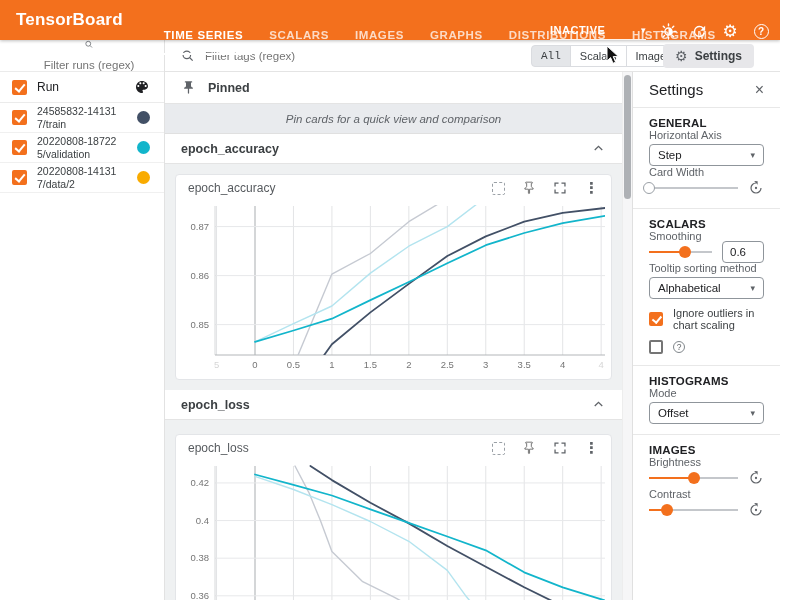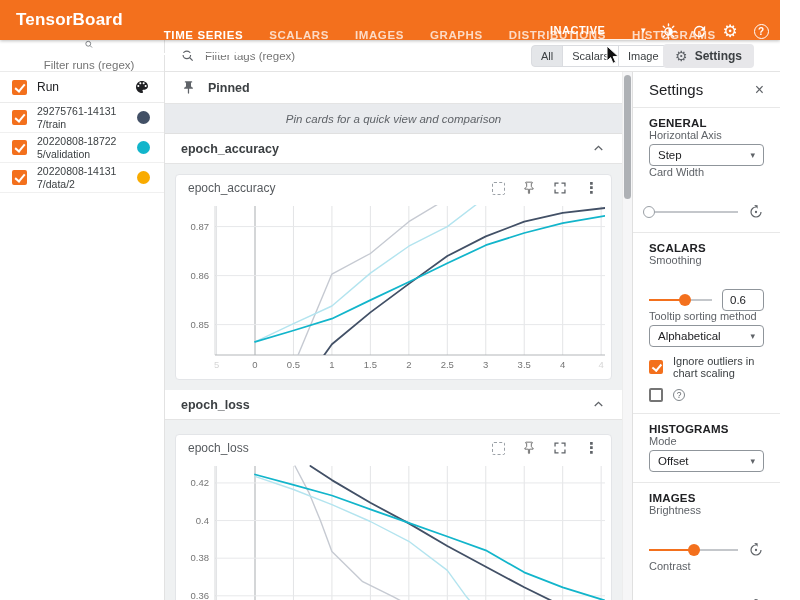--- a/index.html
+++ b/index.html
@@ -33,21 +33,21 @@
   .cb.checked { border-color:#f3701d; background:#f3701d; }
   .cb.checked::after { content:""; position:absolute; left:3px; top:0px; width:4px; height:8px; border:solid #fff; border-width:0 2px 2px 0; transform:rotate(40deg); }
 
   
   .toolbar { position:absolute; left:165px; right:0; top:40px; height:32px; background:#fff; border-bottom:1px solid #e4e4e4; z-index:5; }
   .tag-search { position:absolute; left:16px; top:0; height:32px; display:flex; align-items:center; gap:10px; }
   .filter-group { position:absolute; left:366px; top:5px; height:22px; display:flex; }
   .fbtn { border:1px solid #dadce0; background:#fff; color:#3c4043; font-size:11px; padding:0 9px; display:flex; align-items:center; margin-left:-1px; cursor:pointer; white-space:nowrap; }
   .fbtn:first-child { border-radius:4px 0 0 4px; margin-left:0; }
   .fbtn:last-child { border-radius:0 4px 4px 0; }
-  .fbtn.selected { background:#e4e6e9; }
+  .fbtn.selected { background:#e4e6e9;font-family:Liberation Mono, monospace; }
   .settings-btn { position:absolute; right:26px; top:4px; height:24px; background:#e7e7ea; border-radius:4px; display:flex; align-items:center; gap:7px; padding:0 12px; cursor:pointer; }
   .settings-btn .glabel { font-size:12px; font-weight:bold; color:#3c4043; }
   .settings-btn .gear-glyph { color:#5f6368; font-size:14px; }
 
   
   .main { position:absolute; left:165px; top:72px; width:457px; bottom:0; background:#eff1f2; overflow:hidden; }
   .pinned-row { height:32px; background:#fff; border-bottom:1px solid #e4e4e4; display:flex; align-items:center; padding-left:16px; gap:12px; }
   .pinned-row .ttl { font-size:12.5px; font-weight:bold; color:#3c4043; }
   .pin-hint { height:30px; background:#e9ebee; border-bottom:1px solid #e0e0e0; display:flex; align-items:center; justify-content:center; font-style:italic; font-size:11.5px; color:#5f6368; }
   .section-header { height:30px; background:#fff; border-bottom:1px solid #e4e4e4; display:flex; align-items:center; padding:0 16px; cursor:pointer; }
@@ -72,21 +72,21 @@
   .sp-title-row { height:35px; display:flex; align-items:center; justify-content:space-between; }
   .sp-title { font-size:15px; color:#202124; }
   .sp-close { font-size:16px; color:#5f6368; cursor:pointer; line-height:1; }
   .sp-hr { border:none; border-top:1px solid #e8e8e8; margin:0 -16px; }
   .sp-hr.sect { margin-top:10px; }
   .sp-h { margin-top:9px; font-size:11.5px; font-weight:bold; color:#202124; letter-spacing:.2px; }
   .sp-label { font-size:11px; color:#5f6368; }
   .sp-select { margin-top:3px; height:22px; border:1px solid #8f959b; border-radius:4px; display:flex; align-items:center; justify-content:space-between; padding:0 8px; cursor:pointer; }
   .sp-select .val { font-size:11.5px; color:#202124; }
   .arrow-glyph { font-size:9px; color:#5f6368; }
-  .slider-row { margin-top:24px; height:20px; display:flex; align-items:center; gap:10px; }
+  .slider-row { margin-top:0; height:20px; display:flex; align-items:center; gap:10px; }
   .slider { flex:1; height:2px; background:#c4c7cb; position:relative; cursor:pointer; }
   .slider .fill { position:absolute; left:0; top:0; height:2px; background:#f3701d; }
   .slider .knob { position:absolute; top:-5px; width:12px; height:12px; border-radius:50%; background:#f3701d; }
   .slider.empty .fill { background:transparent; }
   .slider.empty .knob { background:#fff; border:1.5px solid #9aa0a6; }
   .sp-num { width:42px; height:22px; border:1px solid #8f959b; border-radius:4px; font-size:11.5px; color:#202124; padding:0 7px; font-family:"Liberation Sans",sans-serif; flex:none; }
   .cb-row { margin-top:8px; display:flex; align-items:center; gap:10px; min-height:16px; }
   .cb-row .cb { width:14px; height:14px; }
   .cb-row .cb.checked::after { left:3px; top:0; width:3.5px; height:7px; }
   .cb-label { font-size:11px; color:#3c4043; }
@@ -155,21 +155,21 @@
     </div>
     <div class="runs-header">
       <span class="cb checked"></span>
       <span class="lbl">Run</span>
       <svg width="16" height="16" viewBox="0 0 24 24" style="margin-left:auto;cursor:pointer;">
         <path fill-rule="evenodd" fill="#202124" d="M12 3c-4.97 0-9 4.03-9 9s4.03 9 9 9c.83 0 1.5-.67 1.5-1.5 0-.39-.15-.74-.39-1.01-.23-.26-.38-.61-.38-.99 0-.83.67-1.5 1.5-1.5H16c2.76 0 5-2.24 5-5 0-4.42-4.03-8-9-8zm-5.5 9c-.83 0-1.5-.67-1.5-1.5S5.67 9 6.5 9 8 9.67 8 10.5 7.33 12 6.5 12zm3-4C8.67 8 8 7.33 8 6.5S8.67 5 9.5 5s1.5.67 1.5 1.5S10.33 8 9.5 8zm5 0c-.83 0-1.5-.67-1.5-1.5S13.67 5 14.5 5s1.5.67 1.5 1.5S15.33 8 14.5 8zm3 4c-.83 0-1.5-.67-1.5-1.5S16.67 9 17.5 9s1.5.67 1.5 1.5-.67 1.5-1.5 1.5z"></path>
       </svg>
     </div>
     <div class="run-row">
       <span class="cb checked"></span>
-      <span class="run-name">29275761-141317/train</span>
+      <span class="run-name">24585832-141317/train</span>
       <span class="dot" style="background: rgb(66, 80, 102);"></span>
     </div>
     <div class="run-row">
       <span class="cb checked"></span>
       <span class="run-name">20220808-187225/validation</span>
       <span class="dot" style="background: rgb(18, 181, 203);"></span>
     </div>
     <div class="run-row">
       <span class="cb checked"></span>
       <span class="run-name">20220808-141317/data/2</span>

